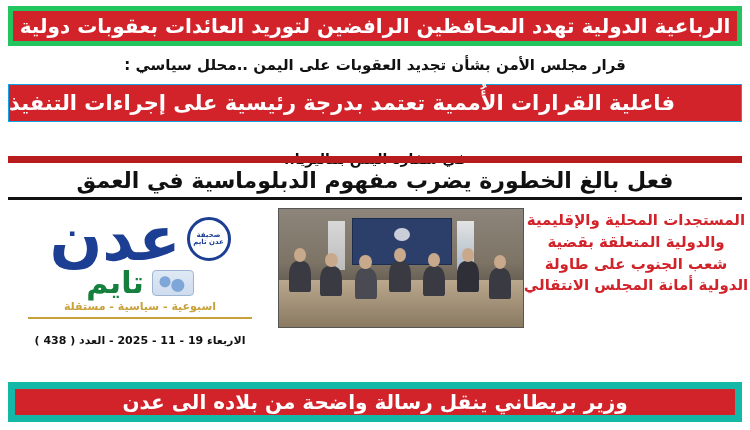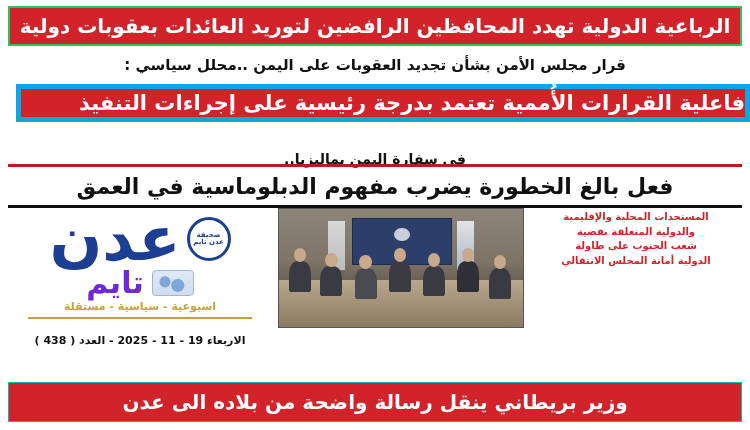--- a/index.html
+++ b/index.html
@@ -22,21 +22,21 @@
   .top-banner {
     position: absolute;
     top: 6px;
     left: 8px;
     width: 734px;
     height: 40px;
     background: #d2232a;
     display: flex;
     align-items: center;
     justify-content: center;
-    border: 2px solid #22c55e;
+    border: 5px solid #22c55e;
     box-sizing: border-box;
   }
   .top-banner .headline {
     color: #ffffff;
     font-size: 20px;
     font-weight: bold;
     letter-spacing: 0px;
     text-align: center;
     line-height: 1.1;
     white-space: nowrap;
@@ -59,28 +59,28 @@
     font-size: 15px;
     font-weight: bold;
     text-align: center;
     direction: rtl;
     white-space: nowrap;
   }
   
   .band-two {
     position: absolute;
     top: 84px;
-    left: 16px;
+    left: 8px;
     width: 734px;
     height: 38px;
     background: #d2232a;
     display: flex;
     align-items: center;
-    justify-content: flex-start;
-    border: 5px solid #0ea5e9;
+    justify-content: flex-end;
+    border: 1px solid #0ea5e9;
     box-sizing: border-box;
   }
   .band-two .text {
     color: #ffffff;
     font-size: 21px;
     font-weight: bold;
     text-align: center;
     direction: rtl;
     white-space: nowrap;
   }
@@ -99,25 +99,25 @@
   .loc-line .text {
     color: #111111;
     font-size: 14px;
     font-weight: bold;
     direction: rtl;
     white-space: nowrap;
   }
   
   .band-three {
     position: absolute;
-    top: 164px;
+    top: 156px;
     left: 8px;
     width: 734px;
     height: 44px;
-    border-top: 3px solid #b91c1c;
+    border-top: 7px solid #b91c1c;
     border-bottom: 3px solid #111111;
     display: flex;
     align-items: center;
     justify-content: center;
     box-sizing: border-box;
   }
   .band-three .text {
     color: #111111;
     font-size: 22px;
     font-weight: bold;
@@ -142,21 +142,21 @@
     width: 212px;
     padding: 4px 4px 0 4px;
     box-sizing: border-box;
     display: flex;
     flex-direction: column;
     align-items: center;
     justify-content: flex-start;
   }
   .col-redtext .line {
     color: #d2232a;
-    font-size: 10px;
+    font-size: 15px;
     font-weight: bold;
     text-align: center;
     direction: rtl;
     line-height: 1.45;
     white-space: nowrap;
   }
   
   .col-photo {
     width: 258px;
     padding: 2px 6px;
@@ -298,21 +298,21 @@
     width: 40px;
     height: 24px;
     background:
       radial-gradient(circle at 30% 45%, #7fa6d8 0 5px, transparent 6px),
       radial-gradient(circle at 62% 60%, #7fa6d8 0 6px, transparent 7px),
       linear-gradient(#dfe9f5, #cfdcee);
     border-radius: 4px;
     border: 1px solid #9fb5d4;
   }
   .masthead-word2 {
-    color: #6d28d9;
+    color: #15803d;
     font-size: 30px;
     font-weight: bold;
     direction: rtl;
     line-height: 1;
   }
   .masthead-tag {
     color: #c8a13a;
     font-size: 11px;
     font-weight: bold;
     direction: rtl;
@@ -336,21 +336,21 @@
   .bottom-band {
     position: absolute;
     top: 382px;
     left: 8px;
     width: 734px;
     height: 40px;
     background: #d2232a;
     display: flex;
     align-items: center;
     justify-content: center;
-    border: 1px solid #14b8a6;
+    border: 7px solid #14b8a6;
     box-sizing: border-box;
   }
   .bottom-band .text {
     color: #ffffff;
     font-size: 20px;
     font-weight: bold;
     direction: rtl;
     text-align: center;
     white-space: nowrap;
   }

